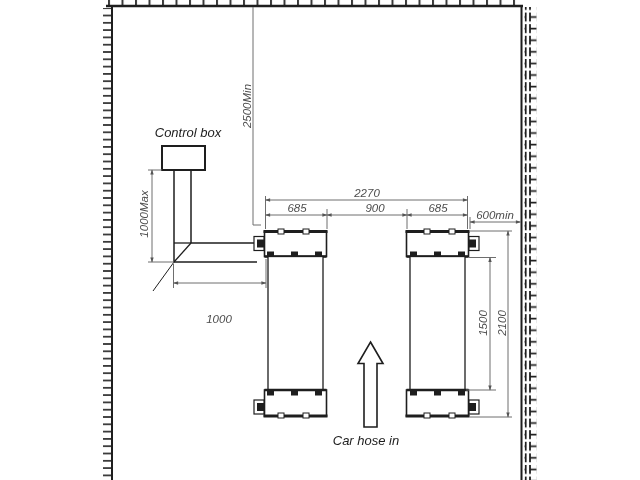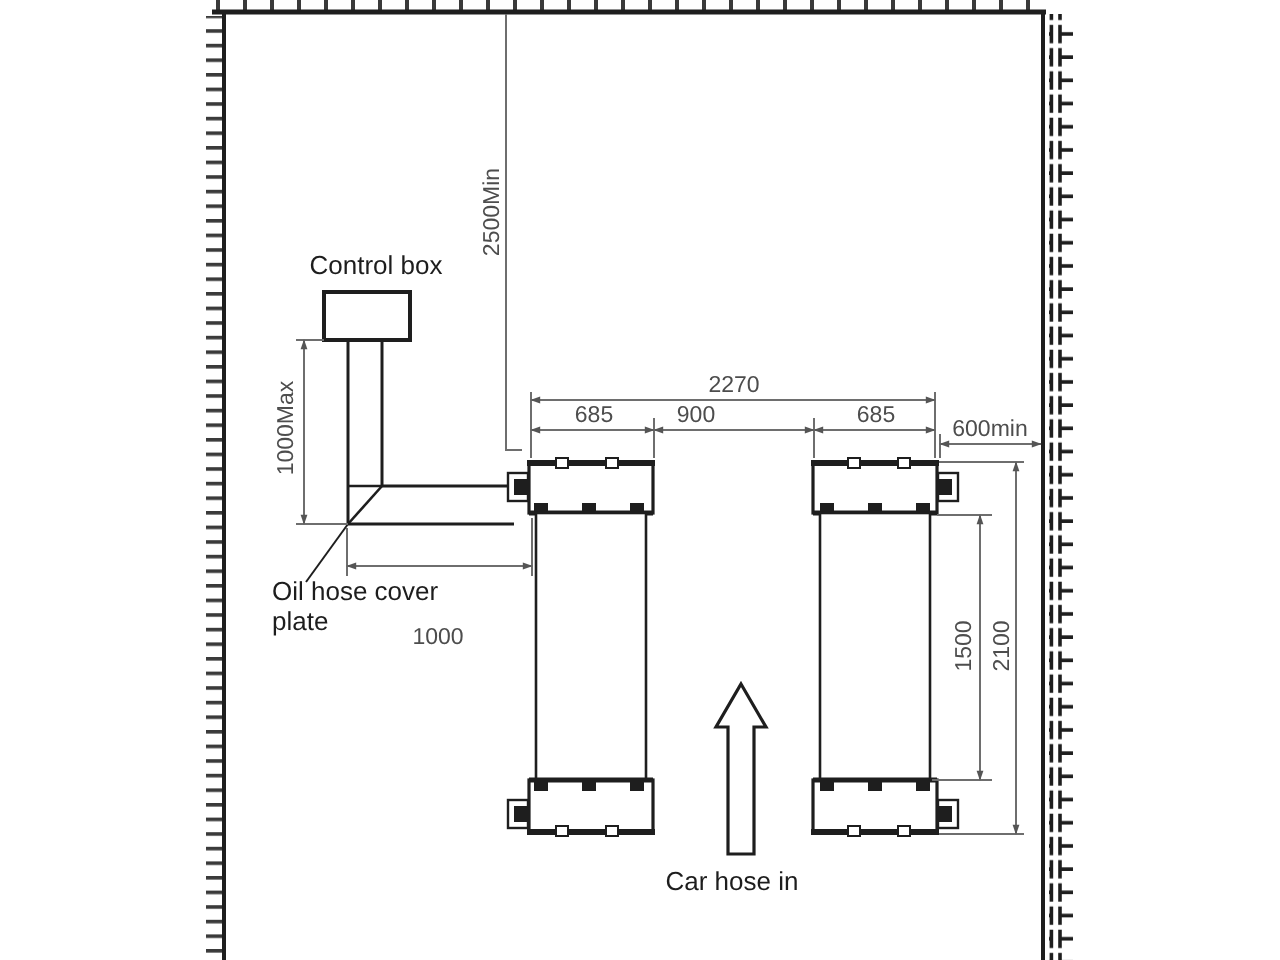--- a/index.html
+++ b/index.html
@@ -1,18 +1,18 @@
 <!DOCTYPE html>
 <html><head>
 <meta charset="utf-8">
 <style>
   html,body { margin:0; padding:0; background:#fff; }
   .canvas {
     position:relative; width:640px; height:480px; background:#ffffff;
-    font-family:"Liberation Sans", sans-serif; overflow:hidden;
+    font-family:"Liberation Sans", sans-serif; overflow:hidden;font-style:italic;
   }
   .canvas svg { position:absolute; left:0; top:0; }
   .lbl {
     position:absolute; color:#1d1d1d; font-size:13px; line-height:15px;
     white-space:pre-line;
   }
   .dimh {
     position:absolute; color:#4d4d4d; font-size:11.5px; line-height:11px;
     transform:translate(-50%,-100%); white-space:nowrap;
   }
@@ -161,29 +161,27 @@
       <line x1="508" y1="231" x2="508" y2="417" marker-start="url(#arr)" marker-end="url(#arr)"></line>
     </g>
 
     <g>
       <path d="M370.5,342 L383,363.5 L377,363.5 L377,427 L364,427 L364,363.5 L358,363.5 Z" fill="#fff" stroke="#1e1e1e" stroke-width="1.6" stroke-linejoin="miter"></path>
     </g>
   </svg>
 
   <div class="lbl center" style="left:150px; top:125px; width:76px;">Control box</div>
 
-  <div class="lbl" style="left:136px; top:288px; width:130px;">Oil hose cover
-plate</div>
 
   <div class="lbl center" style="left:328px; top:433px; width:76px;">Car hose in</div>
 
   <div class="dimv" style="left:247px; top:106px;">2500Min</div>
   <div class="dimv" style="left:144px; top:214px;">1000Max</div>
   <div class="dimh" style="left:219px; top:282px;margin-top:43px;">1000</div>
   <div class="dimh" style="left:367px; top:199px;text-align:right;">2270</div>
   <div class="dimh" style="left:297px; top:214px;">685</div>
-  <div class="dimh" style="left:348px; top:214px;">900</div>
+  <div class="dimh" style="left:375px; top:214px;">900</div>
   <div class="dimh" style="left:438px; top:214px;">685</div>
   <div class="dimh" style="left:495px; top:221px;">600min</div>
   <div class="dimv" style="left:483px; top:323px;">1500</div>
   <div class="dimv" style="left:502px; top:323px;">2100</div>
 
 </div>
 
 </body></html>

